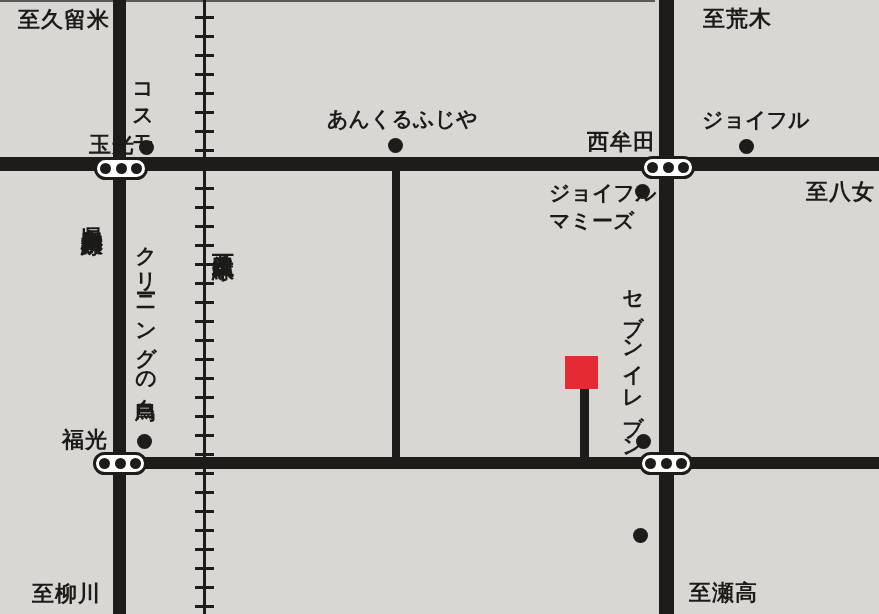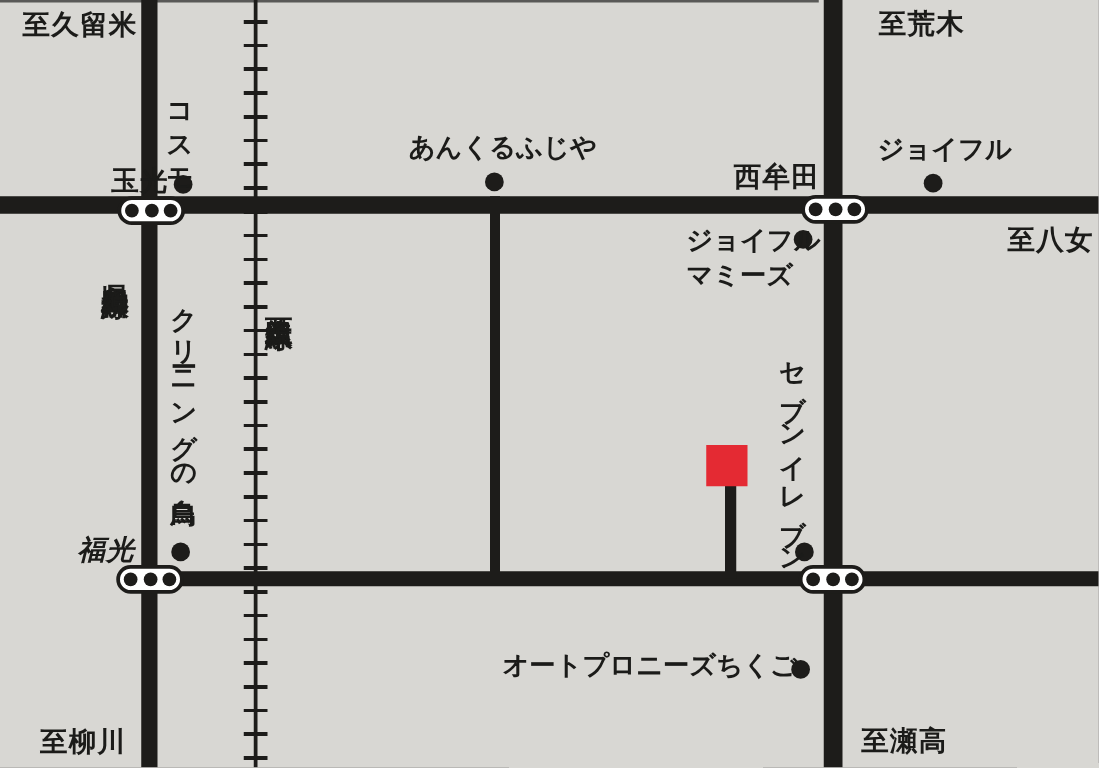--- a/index.html
+++ b/index.html
@@ -114,27 +114,26 @@
   <div class="dot" style="left:633px;top:528px;"></div>
 
   <div class="label" style="left:18px;top:8px;">至久留米</div>
   <div class="label" style="left:683px;top:7px;margin-left:20px;">至荒木</div>
   <div class="label" style="left:806px;top:180px;">至八女</div>
   <div class="label" style="left:32px;top:582px;">至柳川</div>
   <div class="label" style="left:689px;top:583px;font-family:Liberation Mono, monospace;">至瀬高</div>
 
   <div class="label" style="left:61px;top:133px;margin-left:28px;">玉光</div>
   <div class="label" style="left:587px;top:130px;">西牟田</div>
-  <div class="label" style="left:62px;top:428px;font-style:italic;">福光</div>
+  <div class="label" style="left:62px;top:428px;">福光</div>
 
   <div class="vlabel small" style="left:133px;top:70px;">コスモ</div>
   <div class="label small" style="left:702px;top:108px;">ジョイフル</div>
   <div class="label small" style="left:327px;top:107px;">あんくるふじや</div>
   <div class="label small" style="left:549px;top:181px;">ジョイフル</div>
   <div class="label small" style="left:549px;top:209px;">マミーズ</div>
   <div class="vlabel small" style="left:136px;top:232px;">クリーニングの白鳥</div>
   <div class="vlabel small" style="left:623px;top:275px;">セブンイレブン</div>
-  <div class="label small" style="left:402px;top:521px;">オートプロニーズちくご</div>
 
   <div class="vlabel" style="left:81px;top:210px;">県久留米柳川線</div>
   <div class="vlabel" style="left:212px;top:236px;">西鉄大牟田線</div>
 
 </div>
 
 </body></html>

